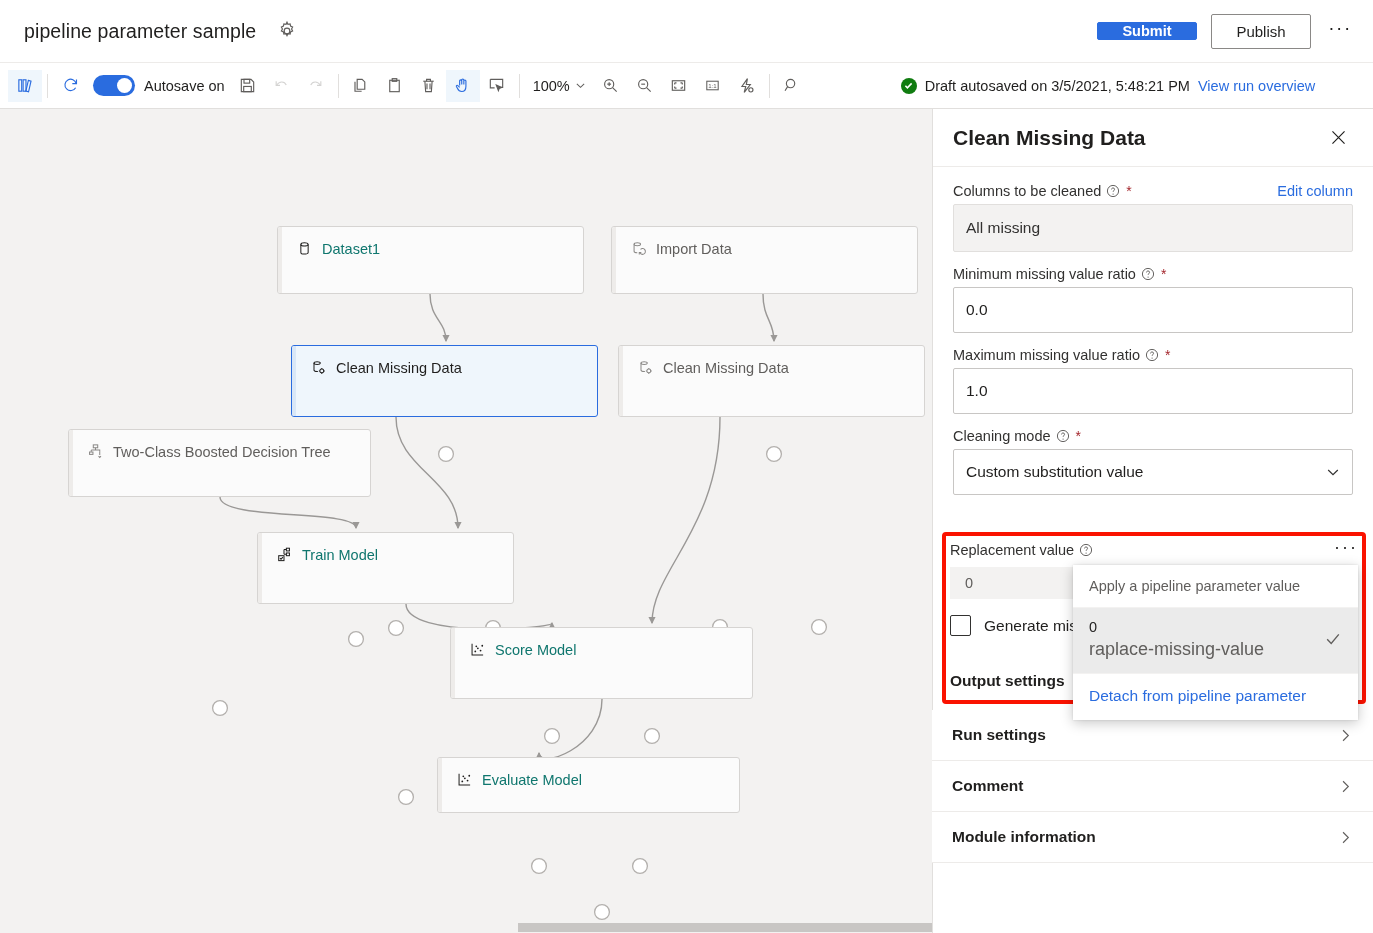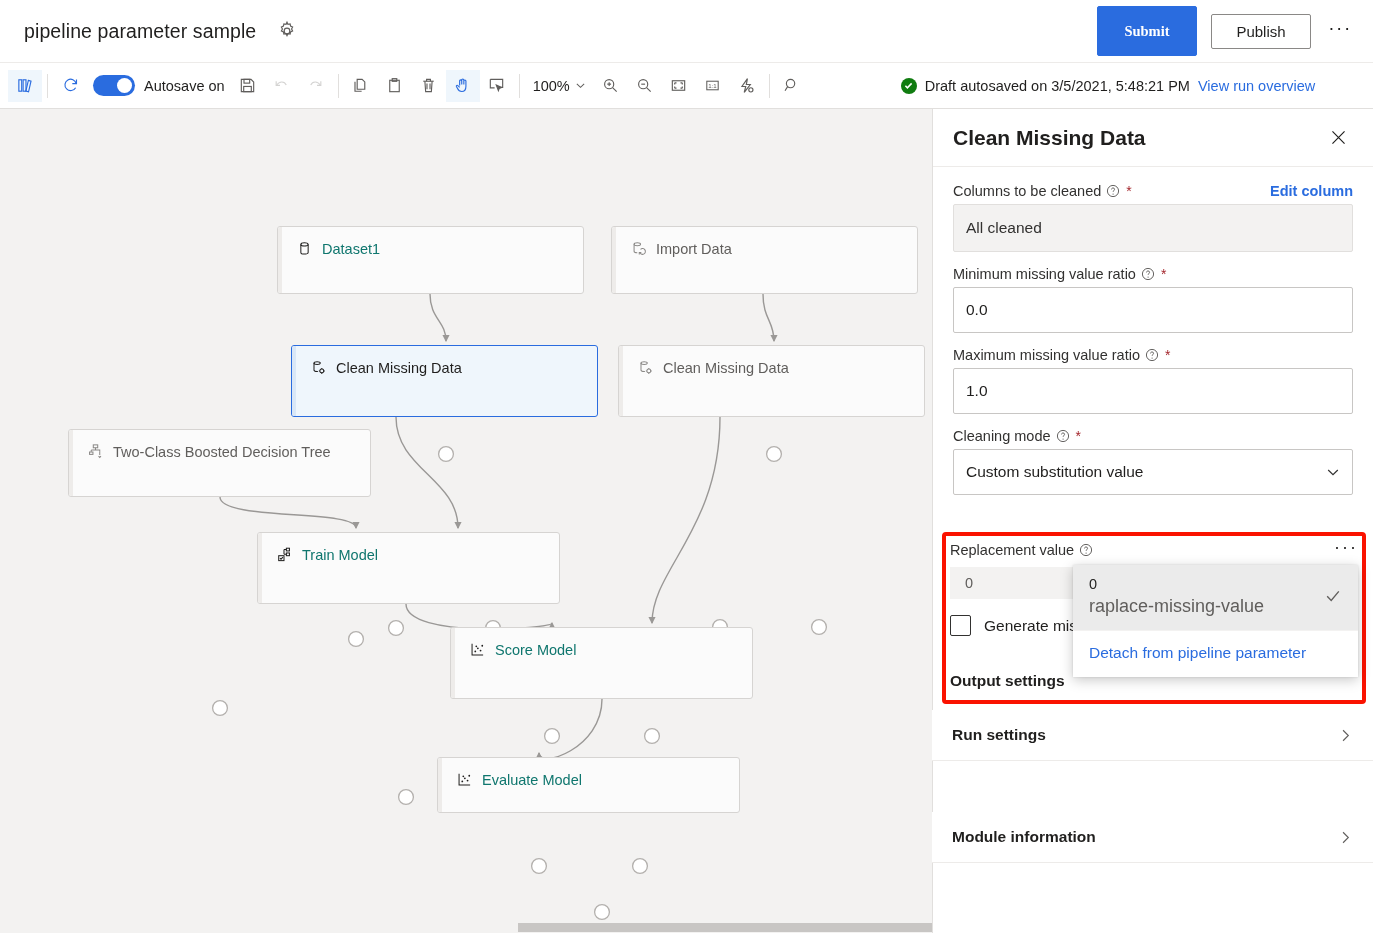--- a/index.html
+++ b/index.html
@@ -33,23 +33,23 @@
     margin-left: 18px; width: 26px; height: 26px;
     display: flex; align-items: center; justify-content: center;
     cursor: pointer;
   }
   .topbar-right {
     margin-left: auto; display: flex; align-items: center; gap: 14px;
     margin-right: 18px;
   }
   .btn-primary {
     background: #2a6cdf; color: #fff; border: 1px solid #2a6cdf;
-    height: 50px; min-width: 100px; padding: 0 18px;
+    height: 18px; min-width: 100px; padding: 0 18px;
     font-size: 14.5px; font-weight: 600; cursor: pointer;
-    font-family: Liberation Serif, serif;
+    font-family: Liberation Sans, sans-serif;
     border-radius: 2px;
   }
   .btn-secondary {
     background: #ffffff; color: #201f1e; border: 1px solid #8a8886;
     height: 35px; min-width: 100px; padding: 0 18px;
     font-size: 15px; font-weight: 400; cursor: pointer;
     font-family: "Liberation Sans", sans-serif;
     border-radius: 2px;
   }
   .ellipsis-btn {
@@ -155,21 +155,21 @@
   .field { margin-bottom: 14px; }
   .field-label-row {
     display: flex; align-items: center; margin-bottom: 5px;
   }
   .field-label {
     font-size: 14.5px; color: #323130; display: flex;
     align-items: center; gap: 5px;
   }
   .req-star { color: #a4262c; font-size: 14px; margin-left: 1px; }
   .edit-link {
-    margin-left: auto; font-size: 14.5px; color: #2a6cdf; cursor: pointer; font-weight: bold;
+    margin-left: auto; font-size: 14.5px; color: #2a6cdf; cursor: pointer;
   }
   .input-box {
     width: 100%; height: 46px; border: 1px solid #c8c6c4;
     background: #ffffff; border-radius: 2px;
     display: flex; align-items: center; padding: 0 12px;
     font-size: 15.5px; color: #201f1e;
   }
   .input-box.readonly { background: #f3f2f1; border-color: #e1dfdd; color: #323130; }
   .input-box.select { padding-right: 34px; position: relative; }
   .chev-down {
@@ -496,21 +496,21 @@
         <svg class="node-icon" viewBox="0 0 20 20" fill="none" stroke="#8a8886" stroke-width="1.2">
           <rect x="7.4" y="2.2" width="5.2" height="3.4"></rect>
           <path d="M10 5.6v2.6M5 8.2h10v2.2M5 8.2v2.2"></path>
           <rect x="3" y="10.6" width="4" height="2.8"></rect>
           <path d="M15 10.4v3.6M13.6 15.4l1.4 1.6 1.4-1.6"></path>
         </svg>
         <span class="node-label">Two-Class Boosted Decision Tree</span>
       </div>
     </div>
 
-    <div class="node strong" style="left:257px; top:423px; width:303px; height:72px;">
+    <div class="node strong" style="left:257px; top:423px; width:257px; height:72px;">
       <div class="accent"></div>
       <div class="node-inner">
         <svg class="node-icon" viewBox="0 0 20 20" fill="none" stroke="#201f1e" stroke-width="1.2">
           <rect x="12.2" y="2.6" width="3.6" height="3.2"></rect>
           <rect x="12.2" y="8.2" width="3.6" height="3.2"></rect>
           <path d="M9.4 4.2h2.8M9.4 9.8h2.8M9.4 4.2v5.6"></path>
           <rect x="3.2" y="11.4" width="6.2" height="5.8"></rect>
           <path d="M4.6 14.2l1.3 1.3 2.3-2.5"></path>
         </svg>
         <span class="node-label">Train Model</span>
@@ -573,21 +573,21 @@
             <span>Columns to be cleaned</span>
             <svg width="14" height="14" viewBox="0 0 16 16" fill="none" stroke="#605e5c" stroke-width="1.1">
               <circle cx="8" cy="8" r="6.4"></circle>
               <path d="M6.3 6.2c0-1 .8-1.7 1.8-1.7s1.7.7 1.7 1.6c0 1.3-1.7 1.4-1.7 2.8"></path>
               <circle cx="8.1" cy="11.5" r=".72" fill="#605e5c" stroke="none"></circle>
             </svg>
             <span class="req-star">*</span>
           </span>
           <span class="edit-link">Edit column</span>
         </div>
-        <div class="input-box readonly" style="height:48px">All cleaned</div>
+        <div class="input-box readonly" style="height:48px">All missing</div>
       </div>
 
       <div class="field">
         <div class="field-label-row">
           <span class="field-label">
             <span>Minimum missing value ratio</span>
             <svg width="14" height="14" viewBox="0 0 16 16" fill="none" stroke="#605e5c" stroke-width="1.1">
               <circle cx="8" cy="8" r="6.4"></circle>
               <path d="M6.3 6.2c0-1 .8-1.7 1.8-1.7s1.7.7 1.7 1.6c0 1.3-1.7 1.4-1.7 2.8"></path>
               <circle cx="8.1" cy="11.5" r=".72" fill="#605e5c" stroke="none"></circle>
@@ -654,20 +654,21 @@
       <div class="checkbox"></div>
       <span class="gen-label">Generate missing value indicator column</span>
     </div>
   </div>
 
   <div class="output-settings-row">Output settings</div>
 
   <div class="highlight-box"></div>
 
   <div class="dropdown">
+    <div class="dd-header">Apply a pipeline parameter value</div>
     <div class="dd-option">
       <div class="dd-opt-texts">
         <span class="dd-opt-title">0</span>
         <span class="dd-opt-sub">raplace-missing-value</span>
       </div>
       <span class="dd-check">
         <svg width="18" height="18" viewBox="0 0 18 18" fill="none" stroke="#605e5c" stroke-width="1.35">
           <path d="M3.2 9.3l4 4.1 7.6-9"></path>
         </svg>
       </span>
@@ -676,20 +677,28 @@
   </div>
 
   <div class="collapsible" style="top:710px;">
     <span class="collapsible-label">Run settings</span>
     <span class="collapsible-chev">
       <svg width="15" height="15" viewBox="0 0 16 16" fill="none" stroke="#605e5c" stroke-width="1.2">
           <path d="M5.4 2.4L11 8l-5.6 5.6"></path>
         </svg>
     </span>
   </div>
+  <div class="collapsible" style="top:761px;">
+    <span class="collapsible-label">Comment</span>
+    <span class="collapsible-chev">
+      <svg width="15" height="15" viewBox="0 0 16 16" fill="none" stroke="#605e5c" stroke-width="1.2">
+          <path d="M5.4 2.4L11 8l-5.6 5.6"></path>
+        </svg>
+    </span>
+  </div>
   <div class="collapsible" style="top:812px;">
     <span class="collapsible-label">Module information</span>
     <span class="collapsible-chev">
       <svg width="15" height="15" viewBox="0 0 16 16" fill="none" stroke="#605e5c" stroke-width="1.2">
           <path d="M5.4 2.4L11 8l-5.6 5.6"></path>
         </svg>
     </span>
   </div>
 
 </div>

